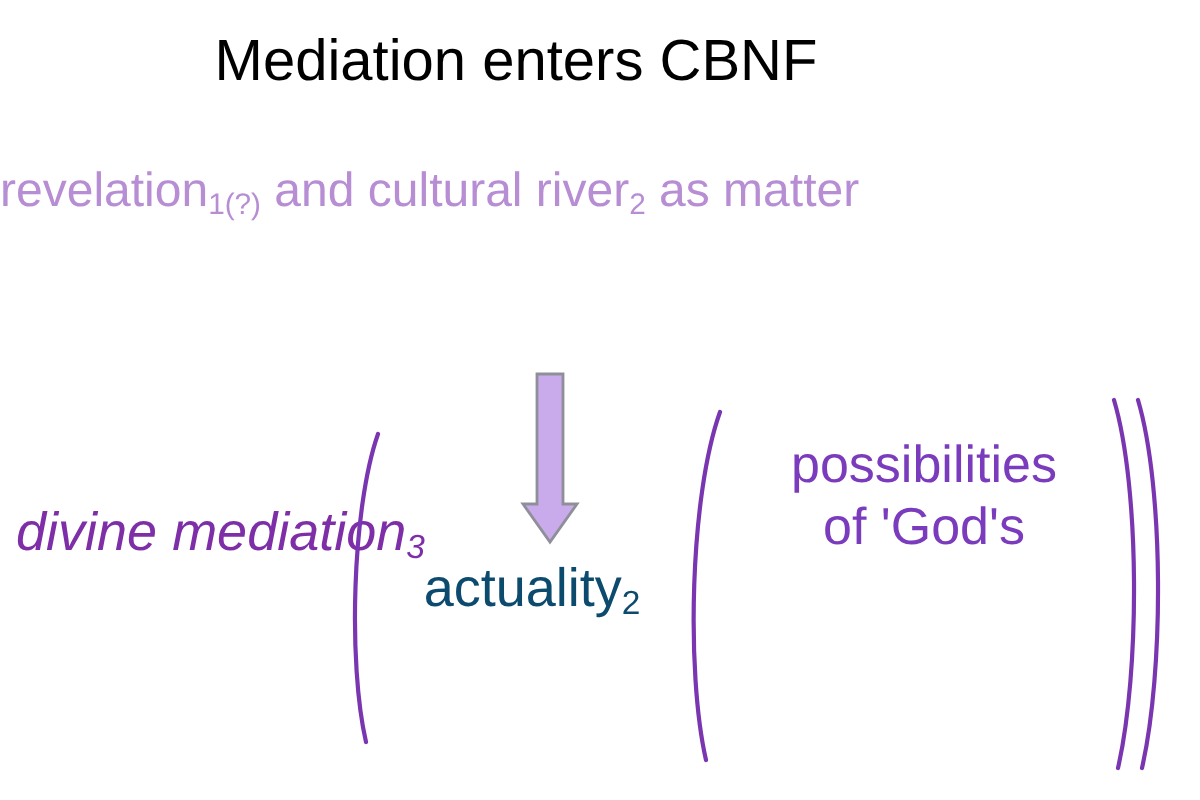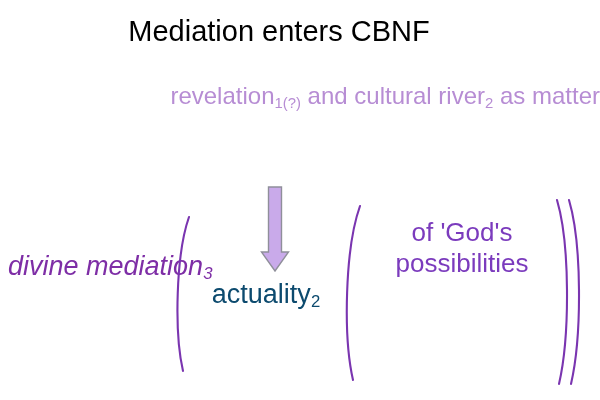--- a/index.html
+++ b/index.html
@@ -24,30 +24,29 @@
   #slide-title {
     position: absolute;
     left: 0;
     top: 14px;
     width: 516px;
     text-align: center;
     font-size: 29px;
     line-height: 34px;
     color: #000000;
     white-space: nowrap;
-    padding-left: 21px;
   }
 
   
   #upper-block {
     position: absolute;
     left: 0;
     top: 82px;
     width: 600px;
-    text-align: right;
+    text-align: left;
     color: #b78dd4;
     font-size: 24px;
     line-height: 28px;
   }
   #upper-block .pline {
     display: block;
     white-space: nowrap;
   }
 
   
@@ -148,22 +147,22 @@
 
     <div id="actuality-term" class="term">
       <span class="pline">actuality<sub>2</sub></span>
     </div>
 
     <svg id="paren-open-2" class="paren-svg" width="28" height="182" viewBox="0 0 28 182">
       <path d="M22 4 C7 46, 5 134, 15 178" fill="none" stroke="#7a35b0" stroke-width="2.1" stroke-linecap="round"></path>
     </svg>
 
     <div id="possibilities-term" class="term">
+      <span class="pline">possibilities</span>
       <span class="pline">of 'God's</span>
-      <span class="pline">possibilities</span>
     </div>
 
     <svg id="paren-close-group" class="paren-svg" width="44" height="196" viewBox="0 0 44 196">
       <path d="M7 4 C20 48, 20 140, 9 188" fill="none" stroke="#7a35b0" stroke-width="2.1" stroke-linecap="round"></path>
       <path d="M19 4 C32 48, 32 140, 21 188" fill="none" stroke="#7a35b0" stroke-width="2.1" stroke-linecap="round"></path>
     </svg>
 
   </div>
 </div>
 

